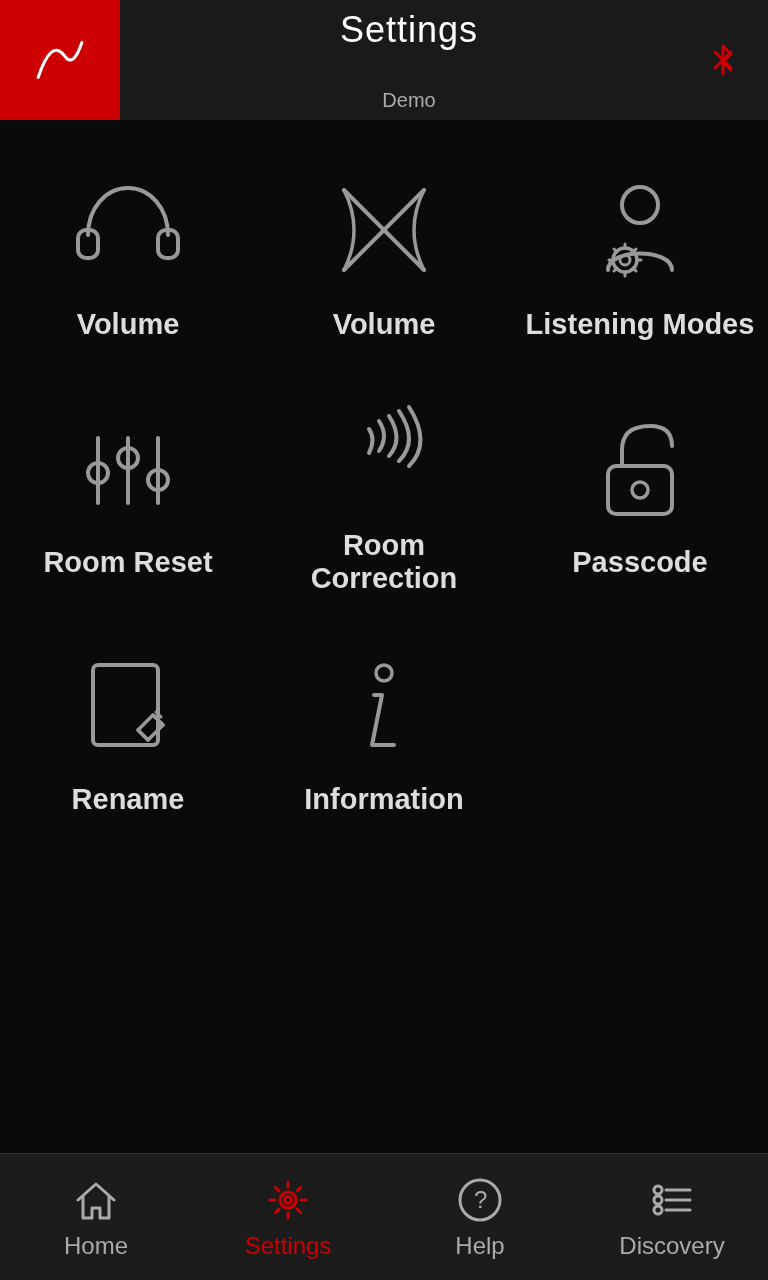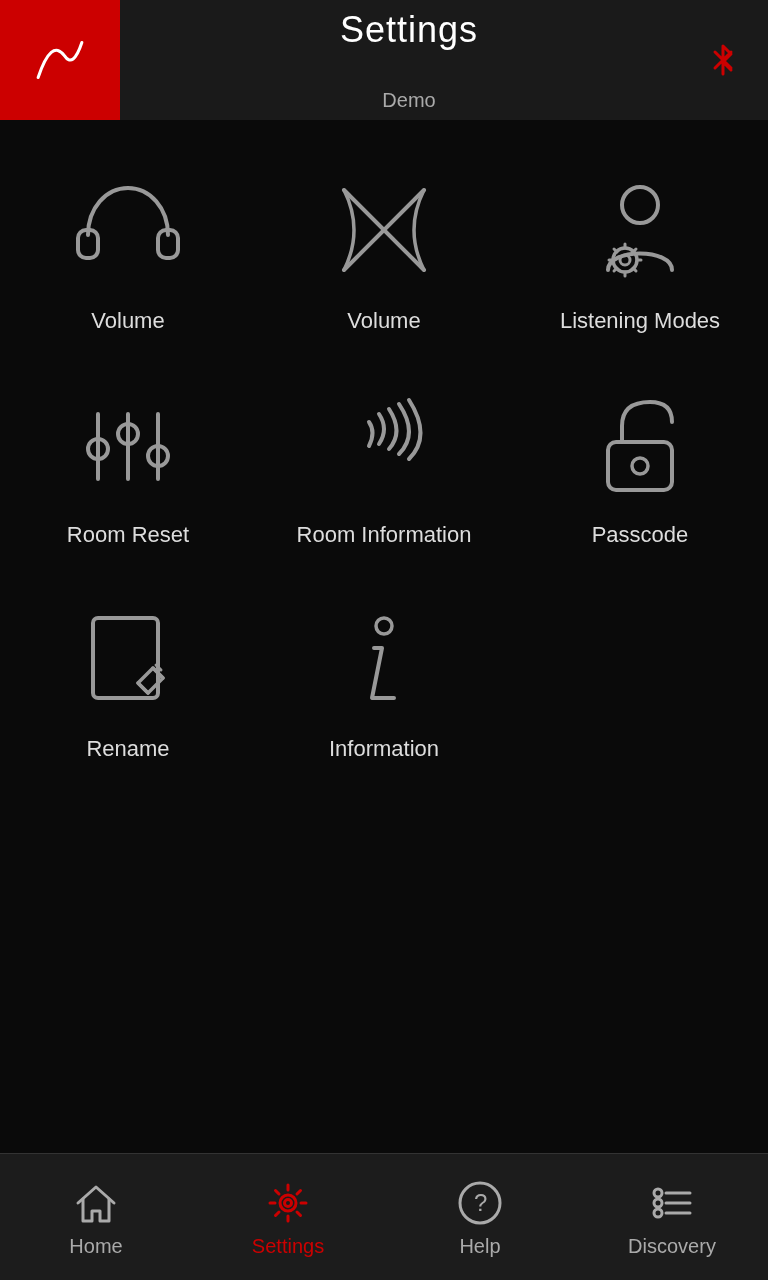--- a/index.html
+++ b/index.html
@@ -80,22 +80,22 @@
     .grid-item svg {
       width: 120px;
       height: 120px;
       stroke: #999999;
       fill: none;
       stroke-width: 3;
       stroke-linecap: round;
       stroke-linejoin: round;
     }
     .grid-item-label {
-      font-size: 22px;
-      font-weight: 400;
+      font-size: 29px;
+      font-weight: 700;
       color: #dddddd;
       margin-top: 18px;
       text-align: center;
     }
 
     
     .bottom-nav {
       position: absolute;
       bottom: 0;
       left: 0;
@@ -114,21 +114,21 @@
       justify-content: center;
       flex: 1;
       height: 100%;
       cursor: pointer;
     }
     .nav-item svg {
       width: 52px;
       height: 52px;
     }
     .nav-item-label {
-      font-size: 20px;
+      font-size: 24px;
       margin-top: 6px;
       font-weight: 300;
     }
     .nav-item.active .nav-item-label { color: #cc0000; }
     .nav-item:not(.active) .nav-item-label { color: #aaaaaa; }
     .nav-item:not(.active) svg { stroke: #aaaaaa; fill: none; }
     .nav-item.active svg { stroke: #cc0000; fill: none; }
   </style>
 </head>
 <body>
@@ -210,21 +210,21 @@
 
   <div class="grid-item">
     <svg viewBox="0 0 120 120">
 
       <path d="M55 60 Q65 45 55 30" stroke-width="4" fill="none"></path>
       <path d="M65 65 Q80 48 65 25" stroke-width="4" fill="none"></path>
       <path d="M75 70 Q95 50 75 20" stroke-width="4" fill="none"></path>
       <path d="M85 75 Q108 52 85 16" stroke-width="4" fill="none"></path>
       <path d="M45 62 Q52 48 45 38" stroke-width="4" fill="none"></path>
     </svg>
-    <span class="grid-item-label">Room Information</span>
+    <span class="grid-item-label">Room Correction</span>
   </div>
 
   <div class="grid-item">
     <svg viewBox="0 0 120 120">
 
       <rect x="28" y="58" width="64" height="48" rx="8" stroke-width="4"></rect>
       <path d="M42 58 L42 42 Q42 18 70 18 Q92 18 92 38" stroke-width="4" fill="none"></path>
       <circle cx="60" cy="82" r="8" stroke-width="3.5"></circle>
     </svg>
     <span class="grid-item-label">Passcode</span>

